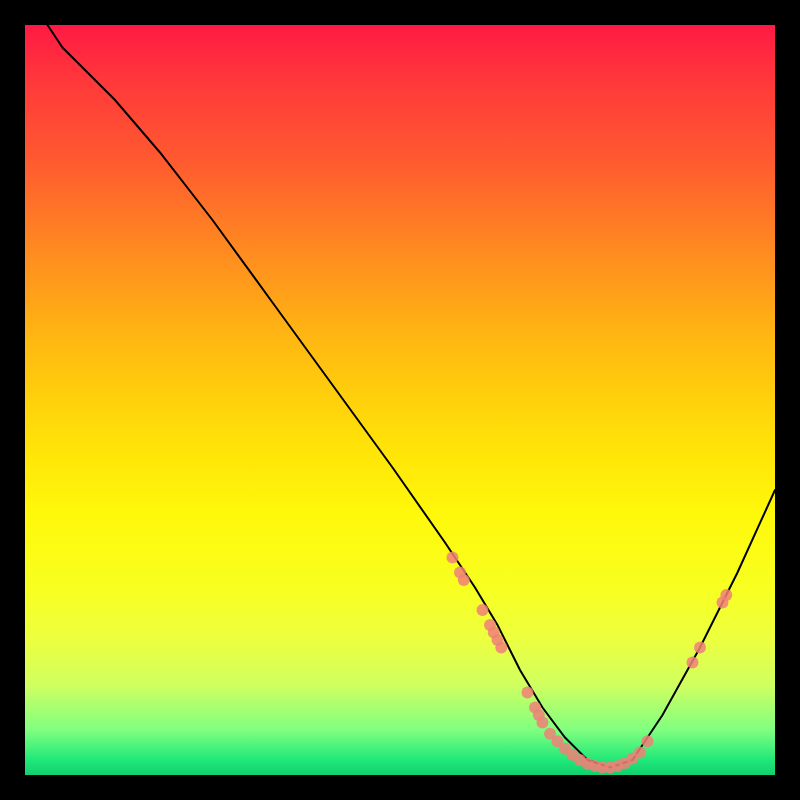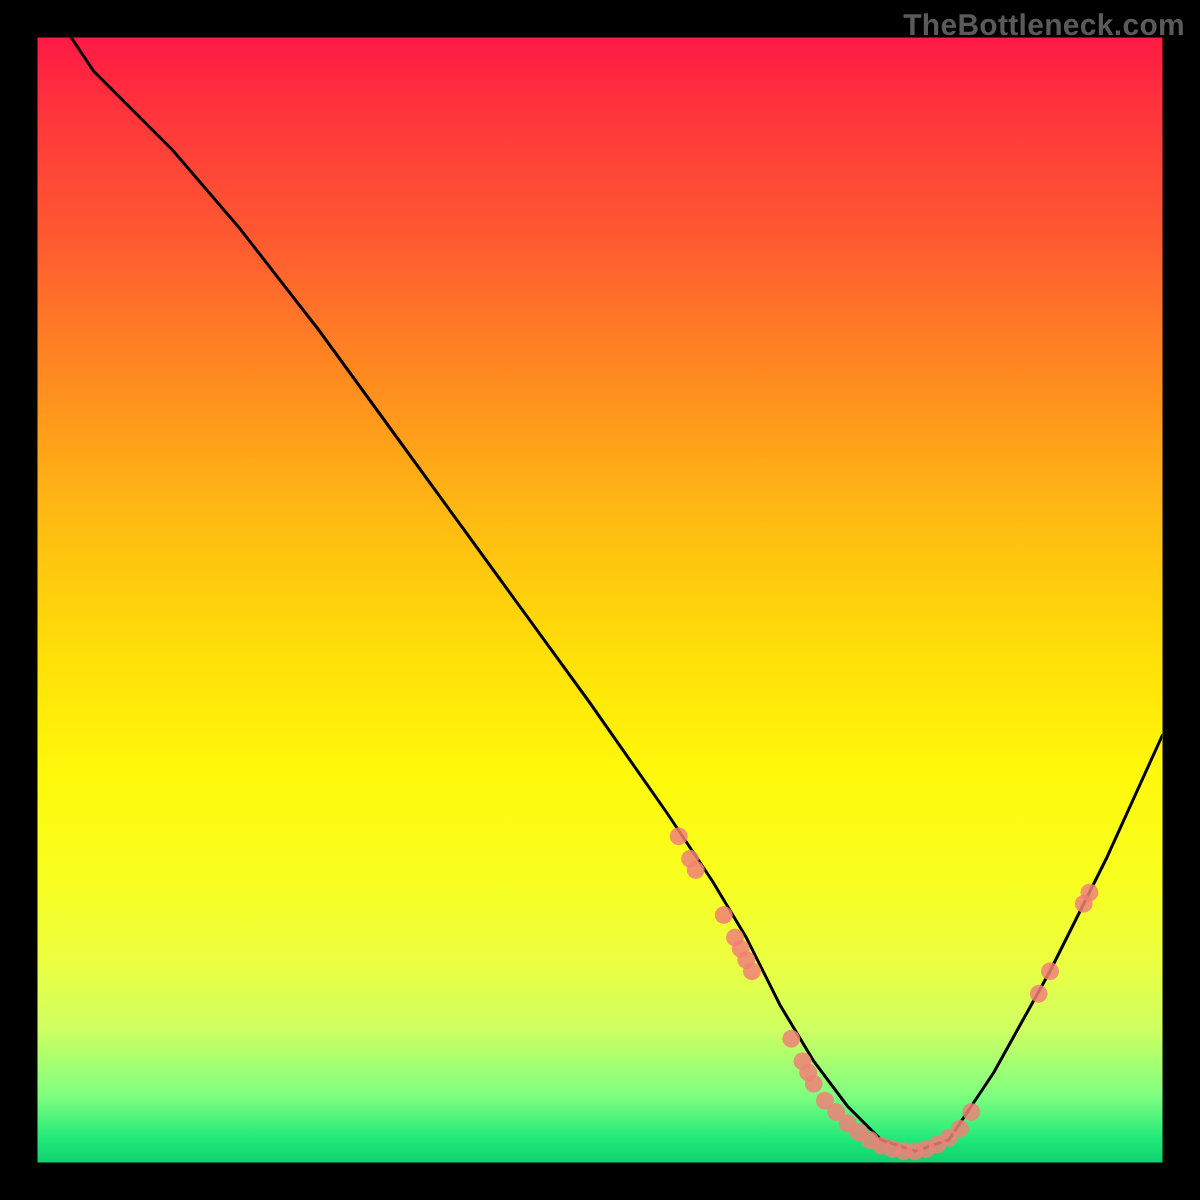--- a/index.html
+++ b/index.html
@@ -98,14 +98,13 @@
           <circle cx="607.5" cy="733.5" r="6" fill="#f08078" fill-opacity="0.85"></circle>
           <circle cx="615.0" cy="727.5" r="6" fill="#f08078" fill-opacity="0.85"></circle>
           <circle cx="622.5" cy="716.3" r="6" fill="#f08078" fill-opacity="0.85"></circle>
           <circle cx="667.5" cy="637.5" r="6" fill="#f08078" fill-opacity="0.85"></circle>
           <circle cx="675.0" cy="622.5" r="6" fill="#f08078" fill-opacity="0.85"></circle>
           <circle cx="697.5" cy="577.5" r="6" fill="#f08078" fill-opacity="0.85"></circle>
           <circle cx="701.3" cy="570.0" r="6" fill="#f08078" fill-opacity="0.85"></circle>
         </g>
     </svg>
   </div>
-  <div class="watermark">TheBottleneck.com</div>
 </div>
 
 </body></html>

